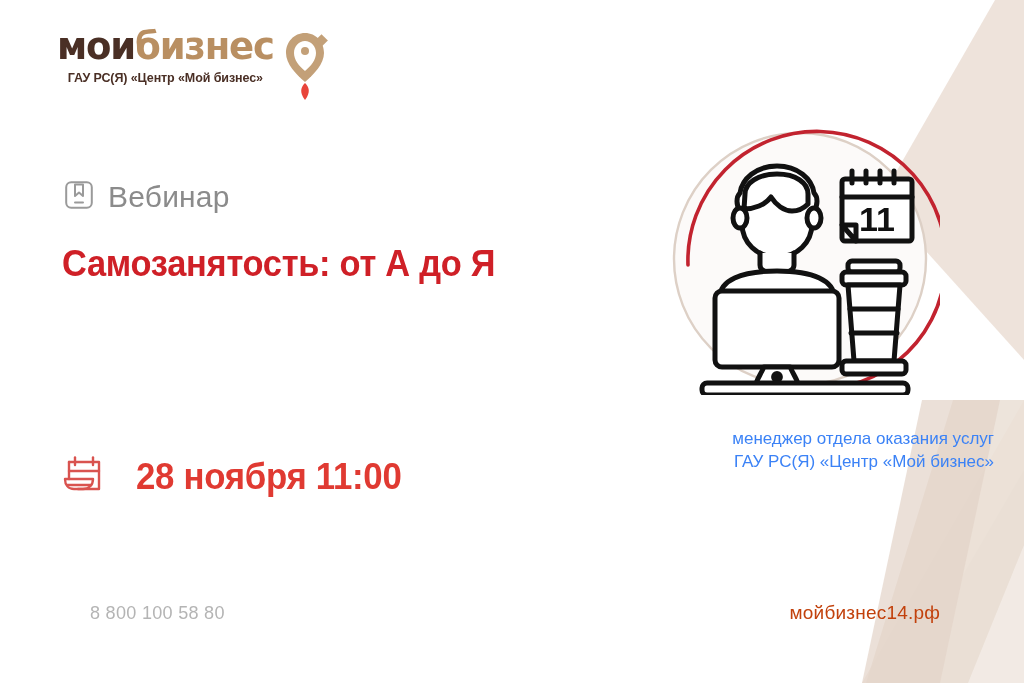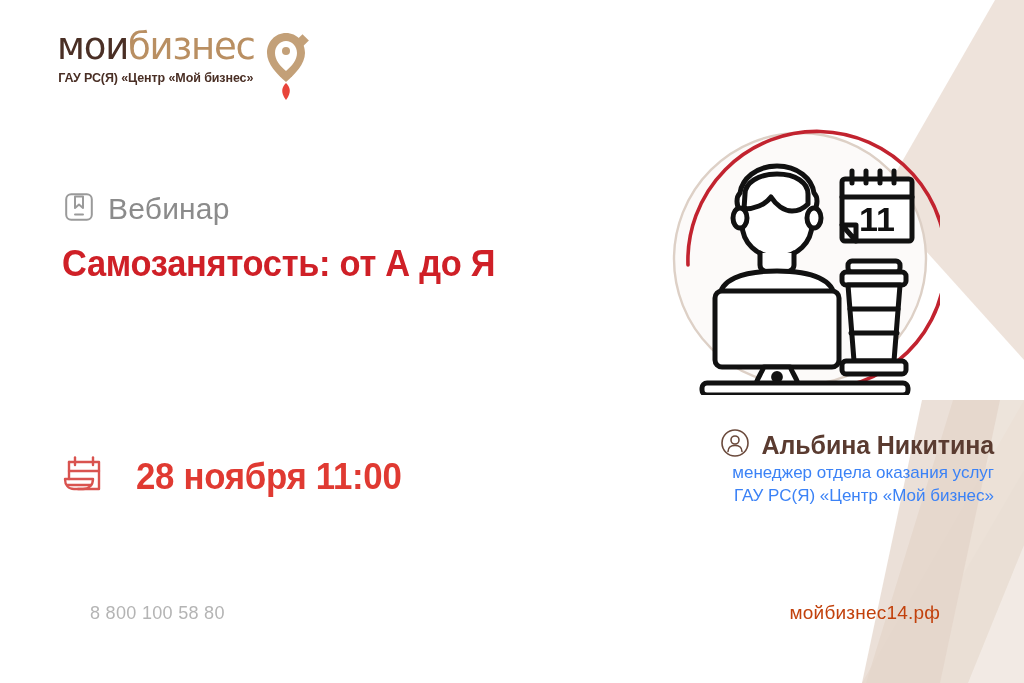--- a/index.html
+++ b/index.html
@@ -38,21 +38,21 @@
     align-items: flex-start;
   }
   .logo-text-wrap {
     display: flex;
     flex-direction: column;
     align-items: center;
   }
   .logo-word {
     font-family: "DejaVu Sans", sans-serif;
     font-size: 37px;
-    font-weight: normal;
+    font-weight: bold;
     letter-spacing: -1.2px;
     line-height: 1;
     white-space: nowrap;
   }
   .logo-word .w-moi { color: #4a2f25; }
   .logo-word .w-biz { color: #b98f62; }
   .logo-sub {
     margin-top: 6px;
     font-family: "Liberation Sans", sans-serif;
     font-size: 12.5px;
@@ -63,21 +63,21 @@
   }
   .logo-mark {
     margin-left: 8px;
     margin-top: 2px;
   }
 
   
   .webinar-row {
     position: absolute;
     left: 64px;
-    top: 192px;
+    top: 180px;
     z-index: 4;
     display: flex;
     align-items: center;
     gap: 14px;
   }
   .webinar-label {
     font-family: "Liberation Sans", sans-serif;
     font-size: 30px;
     color: #8b8b8b;
     letter-spacing: 0.2px;
@@ -300,30 +300,20 @@
           <path d="M178 172 L184 248 L224 248 L230 172 Z"></path>
           <line x1="180" y1="196" x2="228" y2="196"></line>
           <line x1="181" y1="220" x2="227" y2="220"></line>
           <rect x="172" y="248" width="64" height="13" rx="4" ry="4"></rect>
         </g>
       </g>
     </svg>
   </div>
 
   <div class="speaker-block">
-    <div class="speaker-name-row">
-      <span>
-        <svg width="30" height="30" viewBox="0 0 30 30" aria-hidden="true">
-          <circle cx="15" cy="15" r="13" fill="none" stroke="#6b4a3c" stroke-width="1.6"></circle>
-          <circle cx="15" cy="12" r="4" fill="none" stroke="#6b4a3c" stroke-width="1.6"></circle>
-          <path d="M8 23.5 C8 19.4 11.2 17.4 15 17.4 C18.8 17.4 22 19.4 22 23.5" fill="none" stroke="#6b4a3c" stroke-width="1.6" stroke-linecap="round"></path>
-        </svg>
-      </span>
-      <span class="speaker-name">Альбина Никитина</span>
-    </div>
     <div class="speaker-role">
       <div>менеджер отдела оказания услуг</div>
       <div>ГАУ РС(Я) «Центр «Мой бизнес»</div>
     </div>
   </div>
 
   <div class="footer-phone">8 800 100 58 80</div>
   <div class="footer-site">мойбизнес14.рф</div>
 
 </div>

